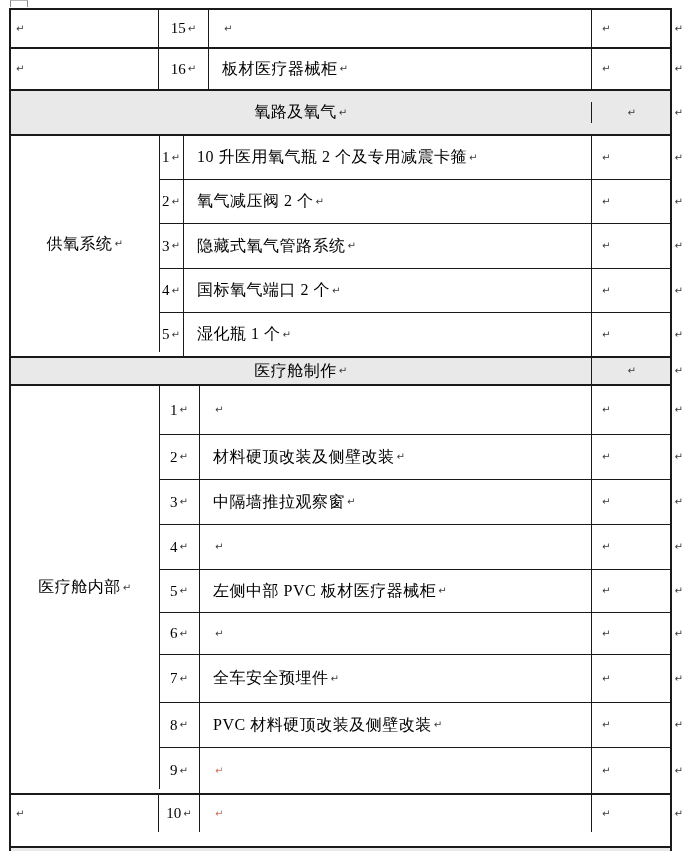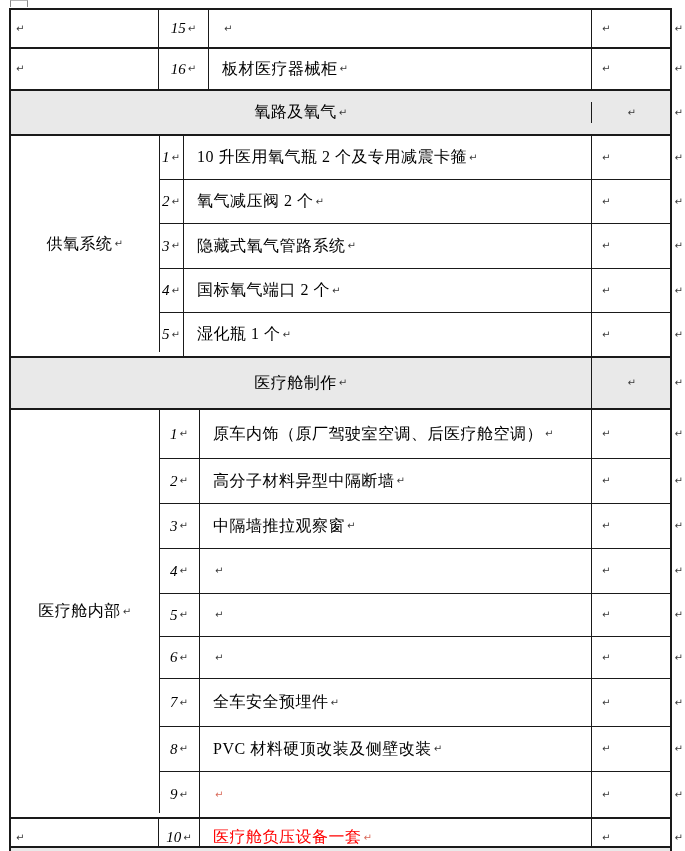--- a/index.html
+++ b/index.html
@@ -15,21 +15,21 @@
   }
   .table{
     position:absolute;left:9px;top:8px;width:663px;height:840px;
     border:2px solid #1a1a1a;box-sizing:border-box;background:#fff;
   }
   .tr{display:flex;position:relative;box-sizing:border-box;align-items:stretch;}
   .bb1{border-bottom:1px solid #1a1a1a;}
   .bb2{border-bottom:2px solid #1a1a1a;}
   .td{box-sizing:border-box;display:flex;align-items:center;font-size:16px;letter-spacing:0.5px;}
   .cat{width:148px;border-right:1px solid #1a1a1a;padding-left:3px;}
-  .num{border-right:1px solid #1a1a1a;justify-content:center;font-size:15px;letter-spacing:0;font-style:italic;}
+  .num{border-right:1px solid #1a1a1a;justify-content:center;font-size:15px;letter-spacing:0;}
   .w50{width:50px;} .w25{width:25px;} .w41{width:41px;}
   .desc{flex:1;border-right:1px solid #1a1a1a;padding-left:13px;white-space:nowrap;overflow:hidden;}
   .chk{width:78px;padding-left:8px;}
   .gray{background:#e9e9e9;}
   .merged{flex:1;border-right:1px solid #1a1a1a;justify-content:center;}
   .gray .chk{justify-content:center;padding-left:0;}
   .section{position:relative;padding-left:148px;box-sizing:border-box;}
   .catcell{
     position:absolute;left:0;top:0;bottom:4px;width:149px;
     border-right:1px solid #1a1a1a;box-sizing:border-box;
@@ -171,21 +171,21 @@
             <span>湿化瓶 1 个</span>
             <span class="mark">↵</span>
           </div>
         <div class="td chk">
             <span class="mark">↵</span>
           </div>
         <span class="mark outmark">↵</span>
       </div>
     </div>
 
-    <div class="tr gray bb2" style="height:52px;">
+    <div class="tr gray bb2" style="height:28px;">
       <div class="td merged">
           <span>医疗舱制作</span>
           <span class="mark">↵</span>
         </div>
       <div class="td chk">
           <span class="mark">↵</span>
         </div>
       <span class="mark outmark">↵</span>
     </div>
 
@@ -193,35 +193,34 @@
       <div class="catcell">
           <span>医疗舱内部</span>
           <span class="mark">↵</span>
         </div>
       <div class="tr bb1" style="height:49px;">
         <div class="td num w41">
             <span>1</span>
             <span class="mark">↵</span>
           </div>
         <div class="td desc">
-            <span>原车内饰（原厂驾驶室空调、后医疗舱空调）</span>
             <span class="mark">↵</span>
           </div>
         <div class="td chk">
             <span class="mark">↵</span>
           </div>
         <span class="mark outmark">↵</span>
       </div>
       <div class="tr bb1" style="height:45px;">
         <div class="td num w41">
             <span>2</span>
             <span class="mark">↵</span>
           </div>
         <div class="td desc">
-            <span>高分子材料异型中隔断墙</span>
+            <span>材料硬顶改装及侧壁改装</span>
             <span class="mark">↵</span>
           </div>
         <div class="td chk">
             <span class="mark">↵</span>
           </div>
         <span class="mark outmark">↵</span>
       </div>
       <div class="tr bb1" style="height:45px;">
         <div class="td num w41">
             <span>3</span>
@@ -248,20 +247,21 @@
             <span class="mark">↵</span>
           </div>
         <span class="mark outmark">↵</span>
       </div>
       <div class="tr bb1" style="height:43px;">
         <div class="td num w41">
             <span>5</span>
             <span class="mark">↵</span>
           </div>
         <div class="td desc">
+            <span>左侧中部 PVC 板材医疗器械柜</span>
             <span class="mark">↵</span>
           </div>
         <div class="td chk">
             <span class="mark">↵</span>
           </div>
         <span class="mark outmark">↵</span>
       </div>
       <div class="tr bb1" style="height:42px;">
         <div class="td num w41">
             <span>6</span>
@@ -320,21 +320,20 @@
 
     <div class="tr" style="height:37px;">
       <div class="td cat">
           <span class="mark">↵</span>
         </div>
       <div class="td num w41">
           <span>10</span>
           <span class="mark">↵</span>
         </div>
       <div class="td desc red">
-          <span>医疗舱负压设备一套</span>
           <span class="mark">↵</span>
         </div>
       <div class="td chk">
           <span class="mark">↵</span>
         </div>
       <span class="mark outmark">↵</span>
     </div>
 
   </div>
 

